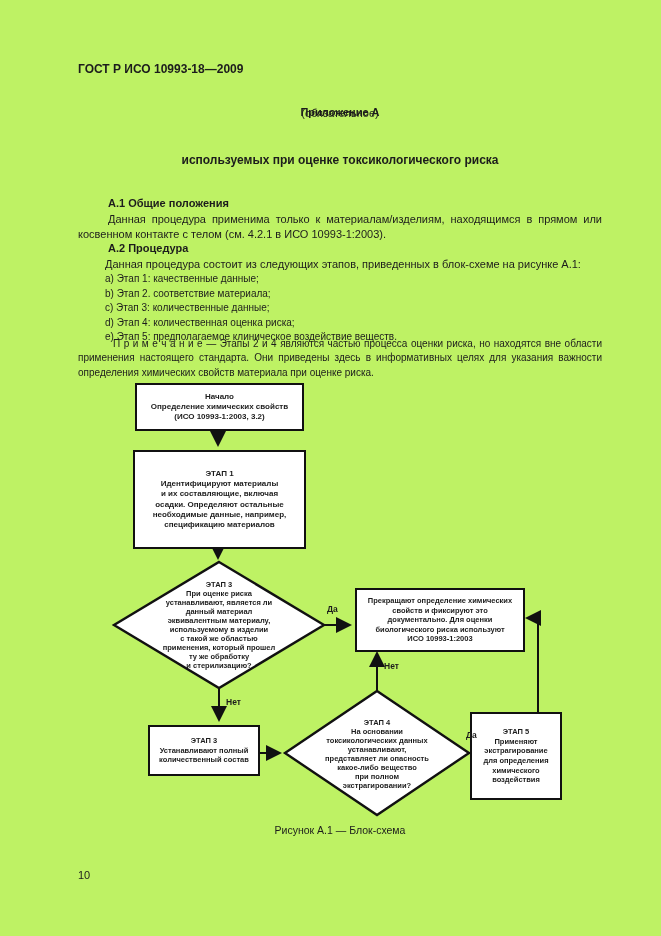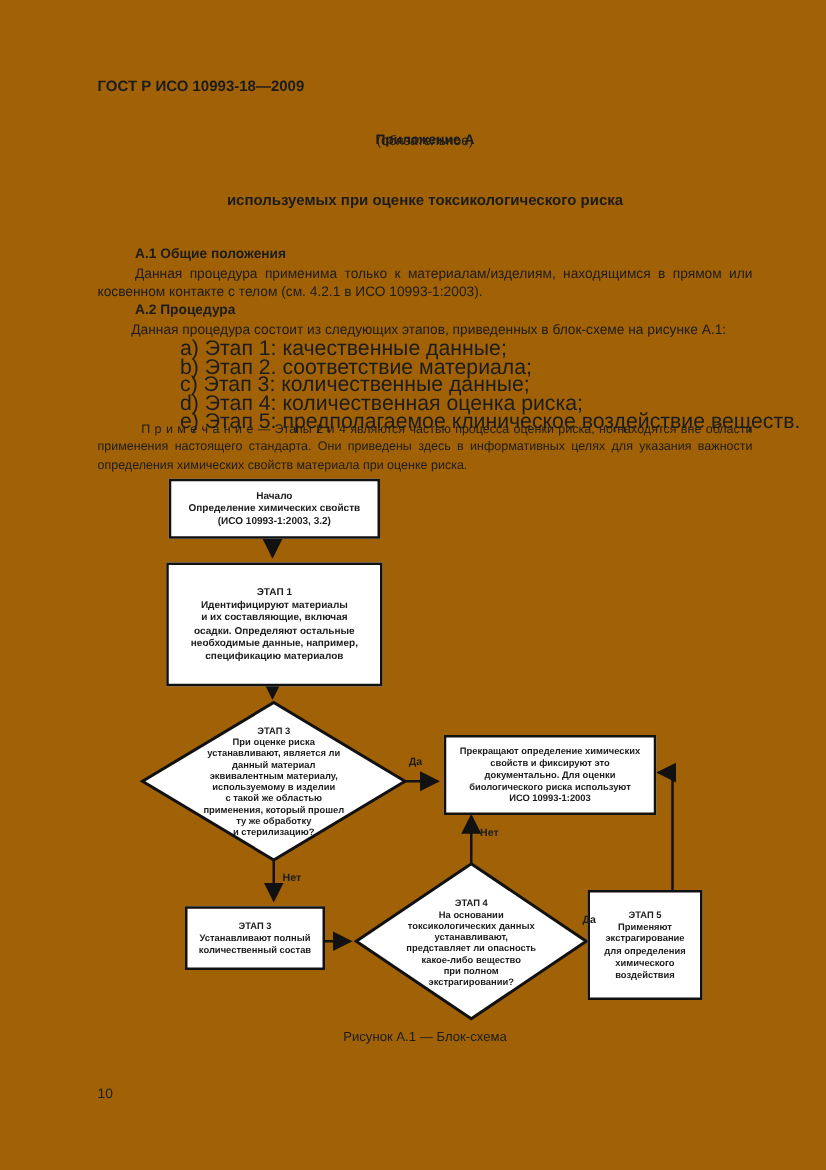--- a/index.html
+++ b/index.html
@@ -1,25 +1,25 @@
 <!DOCTYPE html>
 <html><head>
 <meta charset="utf-8">
 <style>
   html,body{margin:0;padding:0;background:#ffffff;}
-  .page{position:relative;width:661px;height:936px;background:#a16207;
+  .page{position:relative;width:661px;height:936px;background:#bef264;
         font-family:"Liberation Sans", sans-serif;color:#1c1c1c;overflow:hidden;}
   .abs{position:absolute;}
   .doc-header{left:78px;top:62px;font-size:12px;font-weight:bold;}
   .annex-label{left:78px;top:94px;width:524px;text-align:center;font-size:11px;font-weight:bold;margin-top:12px;}
   .annex-qualifier{left:78px;top:107px;width:524px;text-align:center;font-size:11px;font-weight:normal;}
   .main-title{left:78px;top:153px;width:524px;text-align:center;font-size:12px;font-weight:bold;line-height:15px;}
   .sec-title{left:108px;font-size:11px;font-weight:bold;}
   .body-par{left:78px;width:524px;font-size:11px;line-height:14.5px;text-align:justify;text-indent:30px;}
-  .list{left:105px;width:500px;font-size:17px;line-height:14.6px;margin-left:39px;}
+  .list{left:105px;width:500px;font-size:10px;line-height:14.6px;}
   .note{left:78px;width:524px;font-size:10px;line-height:14.4px;text-align:justify;text-indent:35px;}
   .caption{left:78px;top:824px;width:524px;text-align:center;font-size:10.5px;}
   .page-num{left:78px;top:869px;font-size:11px;}
 
   
   svg.flow{position:absolute;left:0;top:0;z-index:1;}
   .node{position:absolute;z-index:2;display:flex;flex-direction:column;align-items:center;
         justify-content:center;text-align:center;font-weight:bold;}
   .box{border:2px solid #111;background:#fff;font-size:8px;line-height:1.28;}
   .dtext{font-size:7.5px;line-height:1.2;}

